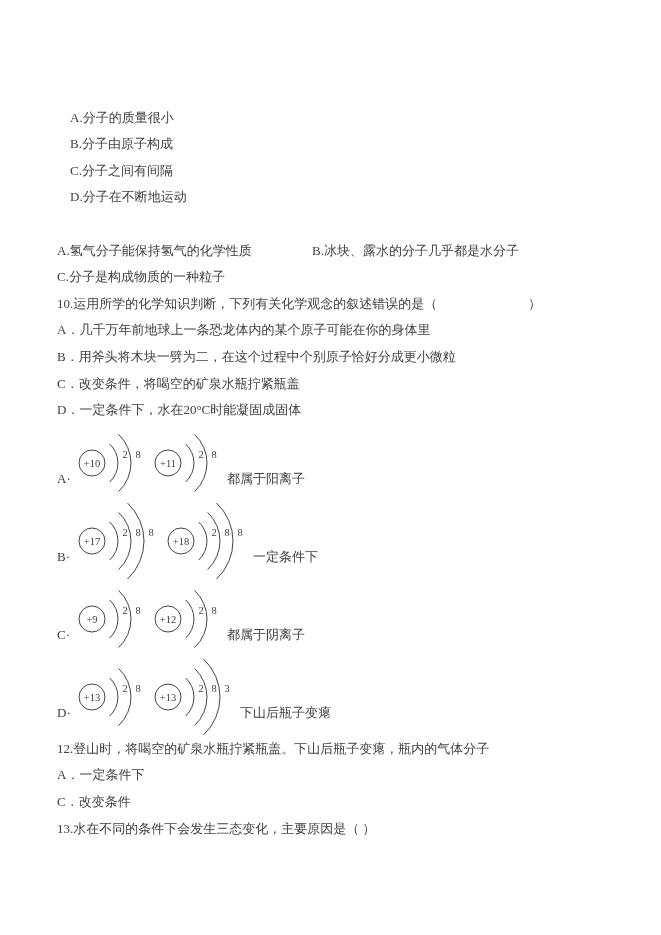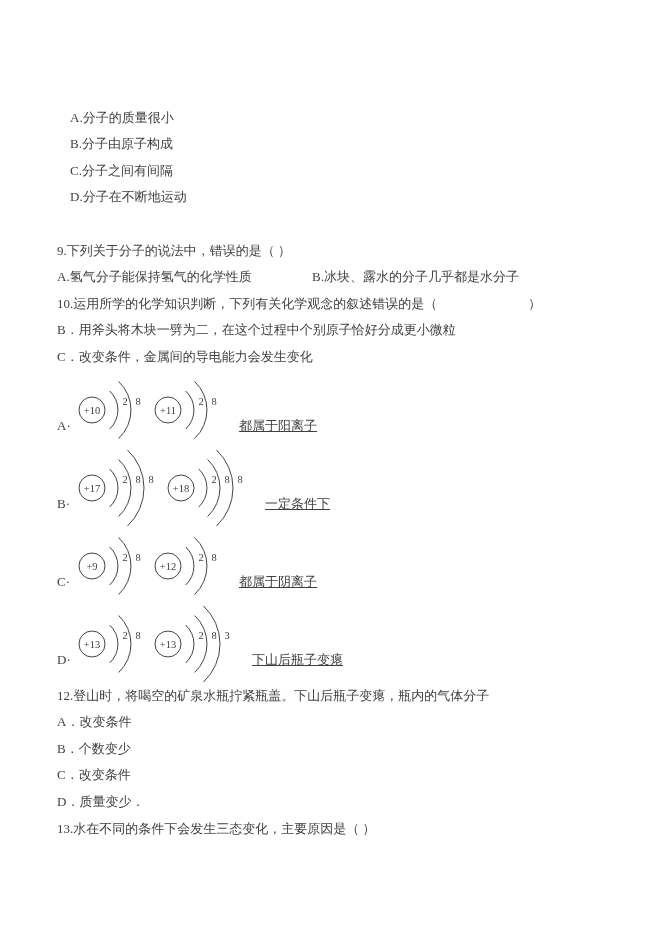--- a/index.html
+++ b/index.html
@@ -21,45 +21,47 @@
   .w255{width:255px;}
   .w248{width:248px;}
   .q8row span{display:inline-block;white-space:pre-wrap;}
   .w133{width:133px;}
   .w128{width:128px;}
   .w137{width:137px;}
   .fig-row{display:flex;align-items:flex-end;height:78px;}
   .fig-label{width:18px;margin-bottom:9px;}
   .atom{margin-right:6px;}
   .atom svg{display:block;}
-  .fig-caption{margin-left:12px;margin-bottom:9px;text-decoration:underline;}
+  .fig-caption{margin-bottom:9px;}
 </style>
 </head>
 <body>
 
 <div class="page">
 
   <div class="ln q8row">
     <span class="w133">A.分子的质量很小</span>
     <span class="w128">B.分子由原子构成</span>
     <span class="w137">C.分子之间有间隔</span>
     <span>D.分子在不断地运动</span>
   </div>
 
-  <div class="ln">9.下列关于分子的说法中，错误的是（ ）</div>
   <div class="opt-row">
     <span class="c1 w255">A.氢气分子能保持氢气的化学性质</span>
     <span class="c1">B.冰块、露水的分子几乎都是水分子</span>
   </div>
   <div class="opt-row">
+    <span class="c1 w248">C.分子是构成物质的一种粒子</span>
   </div>
 
   <div class="ln">10.运用所学的化学知识判断，下列有关化学观念的叙述错误的是（　　　　　　　）</div>
+  <div class="ln">A．几千万年前地球上一条恐龙体内的某个原子可能在你的身体里</div>
   <div class="ln">B．用斧头将木块一劈为二，在这个过程中个别原子恰好分成更小微粒</div>
-  <div class="ln">C．改变条件，金属间的导电能力会发生变化</div>
+  <div class="ln">C．改变条件，将喝空的矿泉水瓶拧紧瓶盖</div>
+  <div class="ln">D．一定条件下，水在20°C时能凝固成固体</div>
 
 
   <div class="fig-row">
     <span class="fig-label">A·</span>
     <span class="atom">
         <svg width="70" height="78" viewBox="0 0 70 78" font-size="10.5" font-family="inherit" fill="#3f3f3f">
           <circle cx="17" cy="39" r="13" fill="none" stroke="#444444" stroke-width="1"></circle>
           <text x="17" y="42.5" text-anchor="middle">+10</text>
           <path d="M 34.7 20.0 A 26 26 0 0 1 34.7 58.0" fill="none" stroke="#444444" stroke-width="1"></path>
           <text x="50" y="34" text-anchor="middle">2</text>
@@ -155,20 +157,18 @@
           <path d="M 43.6 10.5 A 39 39 0 0 1 43.6 67.5" fill="none" stroke="#444444" stroke-width="1"></path>
           <text x="63" y="34" text-anchor="middle">8</text>
           <path d="M 52.5 1.0 A 52 52 0 0 1 52.5 77.0" fill="none" stroke="#444444" stroke-width="1"></path>
           <text x="76" y="34" text-anchor="middle">3</text>
         </svg>
       </span>
     <span class="fig-caption">下山后瓶子变瘪</span>
   </div>
 
   <div class="ln">12.登山时，将喝空的矿泉水瓶拧紧瓶盖。下山后瓶子变瘪，瓶内的气体分子</div>
-  <div class="ln">A．改变条件</div>
-  <div class="ln">B．个数变少</div>
+  <div class="ln">A．一定条件下</div>
   <div class="ln">C．改变条件</div>
-  <div class="ln">D．质量变少．</div>
 
   <div class="ln">13.水在不同的条件下会发生三态变化，主要原因是（ ）</div>
 
 </div>
 
 </body></html>

